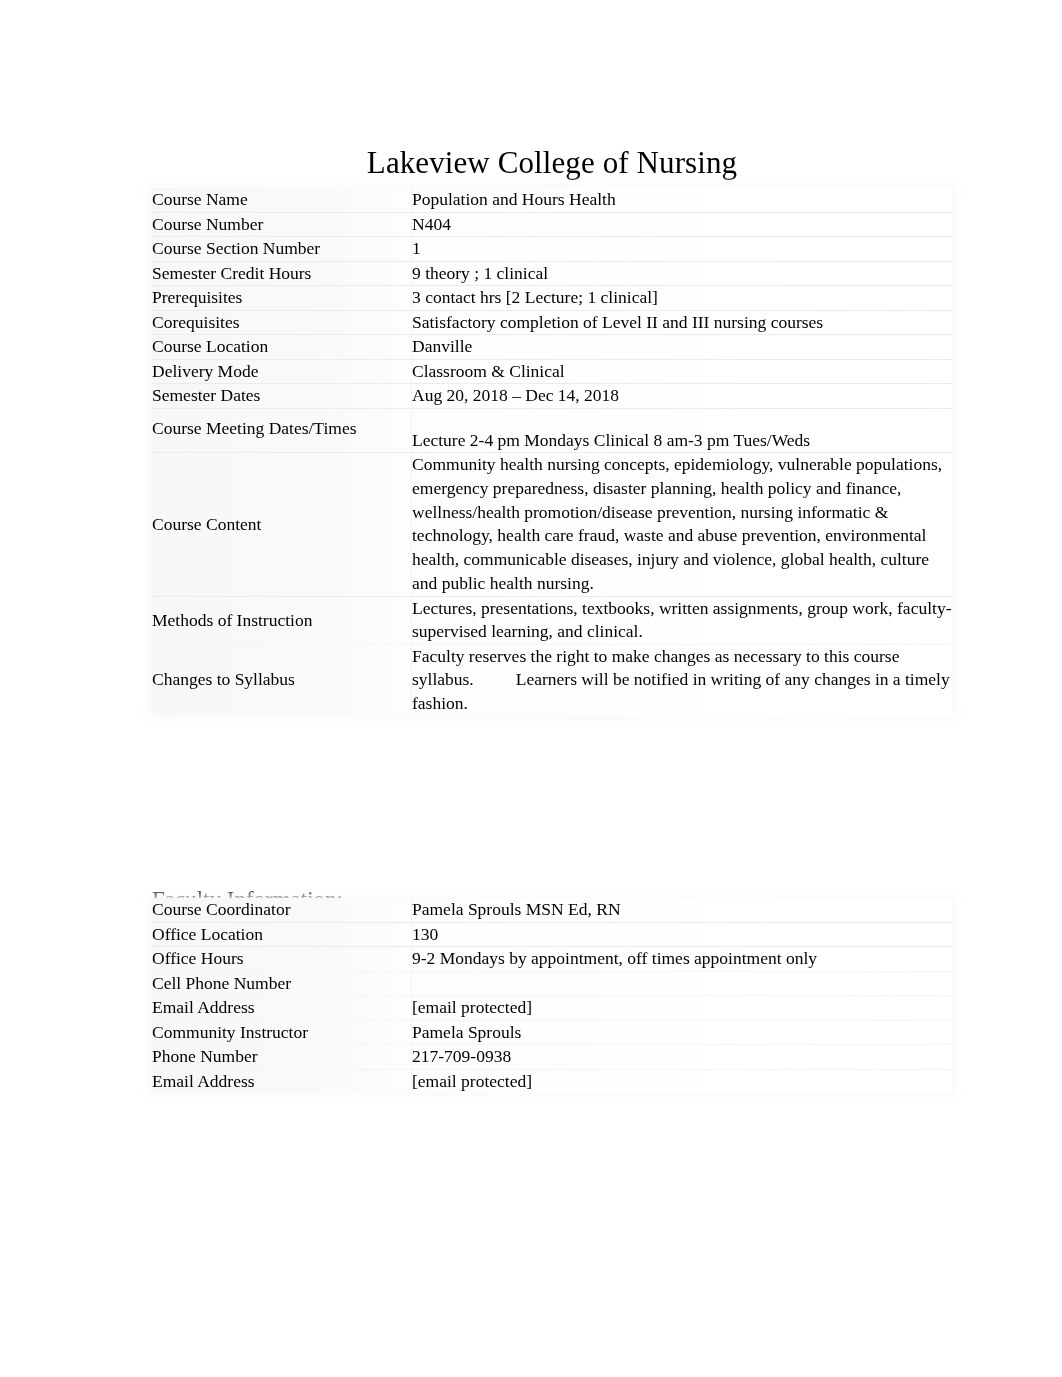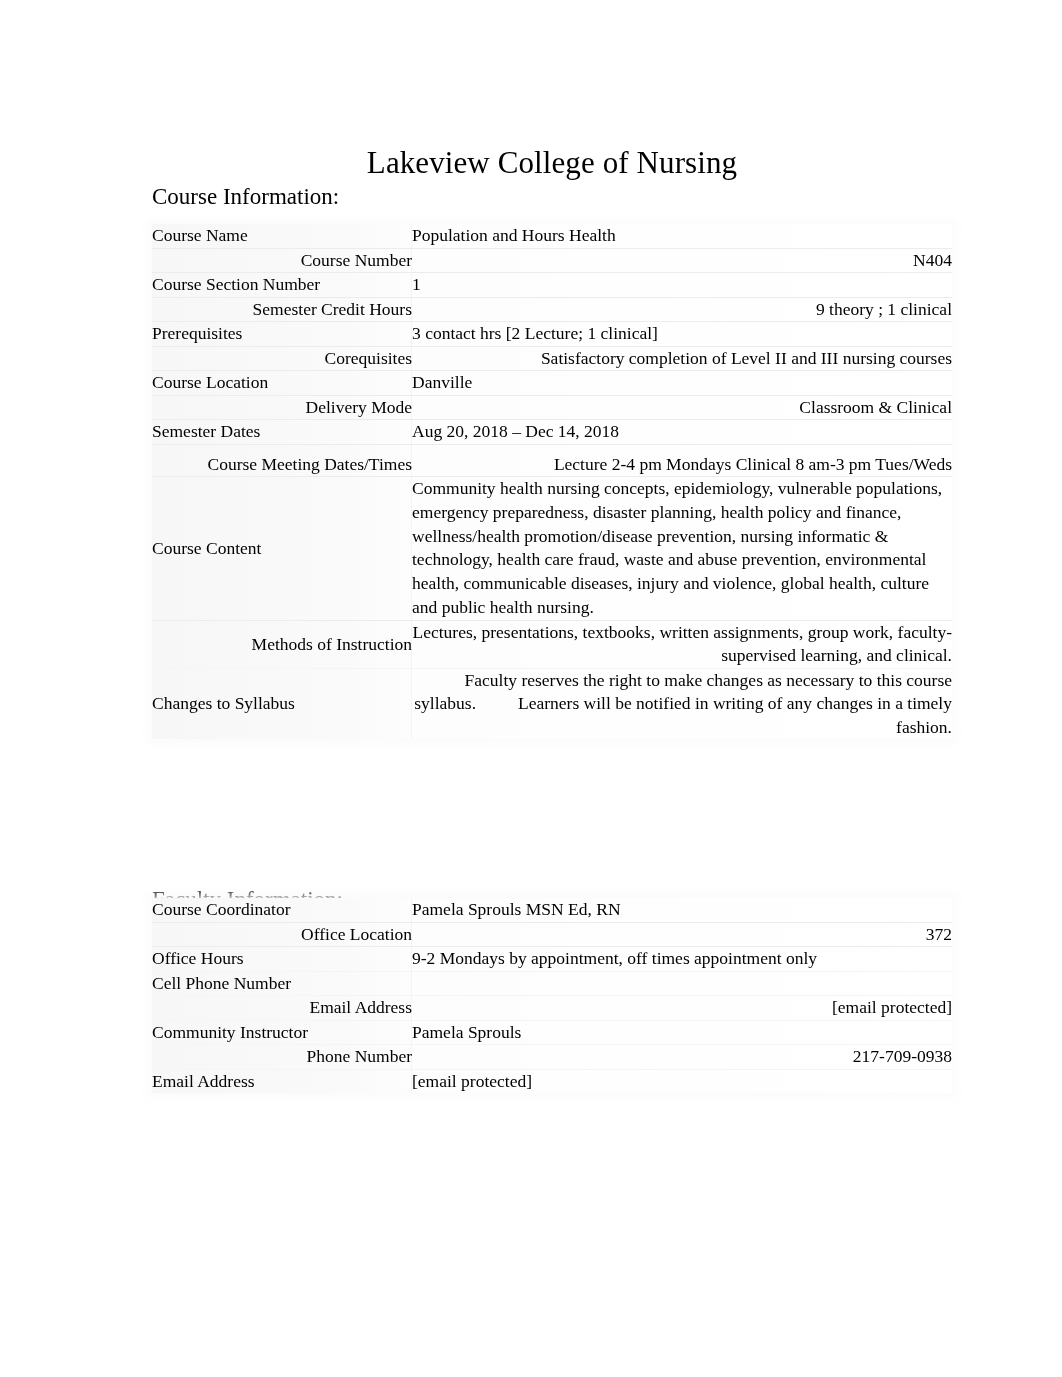--- a/index.html
+++ b/index.html
@@ -55,36 +55,35 @@
   .info-table {
     position: absolute;
     left: 152px;
     width: 800px;
     border-collapse: collapse;
     table-layout: fixed;
     font-size: 17.5px;
     background: #fbfbfb;
     box-shadow: 0 0 10px 4px rgba(250,250,250,0.95);
   }
-  #table-course  { top: 188px; margin-top: 36px; }
+  #table-course  { top: 188px; }
   #table-faculty { top: 898px; }
 
   .info-table td {
     padding: 0;
     vertical-align: middle;
     border: none;
     background-clip: padding-box;
   }
 
   .info-table tr {
     background: #fdfdfd;
   }
   .info-table tr.band {
     background: #f4f4f4;
-    text-align: right;
   }
 
   .cell-label {
     width: 260px;
     padding: 6px 10px 6px 14px;
     line-height: 23.5px;
     background: linear-gradient(to right, #f7f7f7 0%, #fafafa 75%, #fdfdfd 100%);
   }
   .cell-value {
     padding: 6px 10px 6px 12px;
@@ -96,21 +95,21 @@
   .cell-label {
     box-shadow: inset -1px 0 0 0 rgba(0,0,0,0.035);
   }
   
   .info-table tr + tr .cell-label,
   .info-table tr + tr .cell-value {
     border-top: 1px solid rgba(0,0,0,0.030);
   }
 
   .row-top .cell-label { vertical-align: top; padding-top: 8px; }
-  .row-top .cell-value { vertical-align: top; padding-top: 8px; }
+  .row-top .cell-value { vertical-align: top; padding-top: 20px; }
 
   .cell-empty { min-height: 23.5px; }
 
   .gap-wide { display: inline-block; width: 42px; }
 </style>
 </head>
 <body>
 
 <div class="page">
 
@@ -163,36 +162,36 @@
       <tr>
         <td class="cell-label" style="vertical-align:middle;">Course Content</td>
         <td class="cell-value" style="vertical-align:middle; line-height:23.8px;">Community health nursing concepts, epidemiology, vulnerable populations, emergency preparedness, disaster planning, health policy and finance, wellness/health promotion/disease prevention, nursing informatic &amp; technology, health care fraud, waste and abuse prevention, environmental health, communicable diseases, injury and violence, global health, culture and public health nursing.</td>
       </tr>
       <tr class="band">
         <td class="cell-label" style="vertical-align:middle;">Methods of Instruction</td>
         <td class="cell-value" style="vertical-align:middle;">Lectures, presentations, textbooks, written assignments, group work, faculty-supervised learning, and clinical.</td>
       </tr>
       <tr>
         <td class="cell-label" style="vertical-align:middle;">Changes to Syllabus</td>
-        <td class="cell-value" style="vertical-align:middle;text-align:right;"><span>Faculty reserves the right to make changes as necessary to this course syllabus.</span><span class="gap-wide"></span><span>Learners will be notified in writing of any changes in a timely fashion.</span></td>
+        <td class="cell-value" style="vertical-align:middle;"><span>Faculty reserves the right to make changes as necessary to this course syllabus.</span><span class="gap-wide"></span><span>Learners will be notified in writing of any changes in a timely fashion.</span></td>
       </tr>
     </tbody>
   </table>
 
   <h2 class="section-heading" id="heading-faculty">Faculty Information:</h2>
 
   <table class="info-table" id="table-faculty">
     <tbody>
       <tr>
         <td class="cell-label">Course Coordinator</td>
         <td class="cell-value">Pamela Sprouls MSN Ed, RN</td>
       </tr>
       <tr class="band">
         <td class="cell-label">Office Location</td>
-        <td class="cell-value">372</td>
+        <td class="cell-value">130</td>
       </tr>
       <tr>
         <td class="cell-label">Office Hours</td>
         <td class="cell-value">9-2 Mondays by appointment, off times appointment only</td>
       </tr>
       <tr>
         <td class="cell-label">Cell Phone Number</td>
         <td class="cell-value cell-empty">&nbsp;</td>
       </tr>
       <tr class="band">

